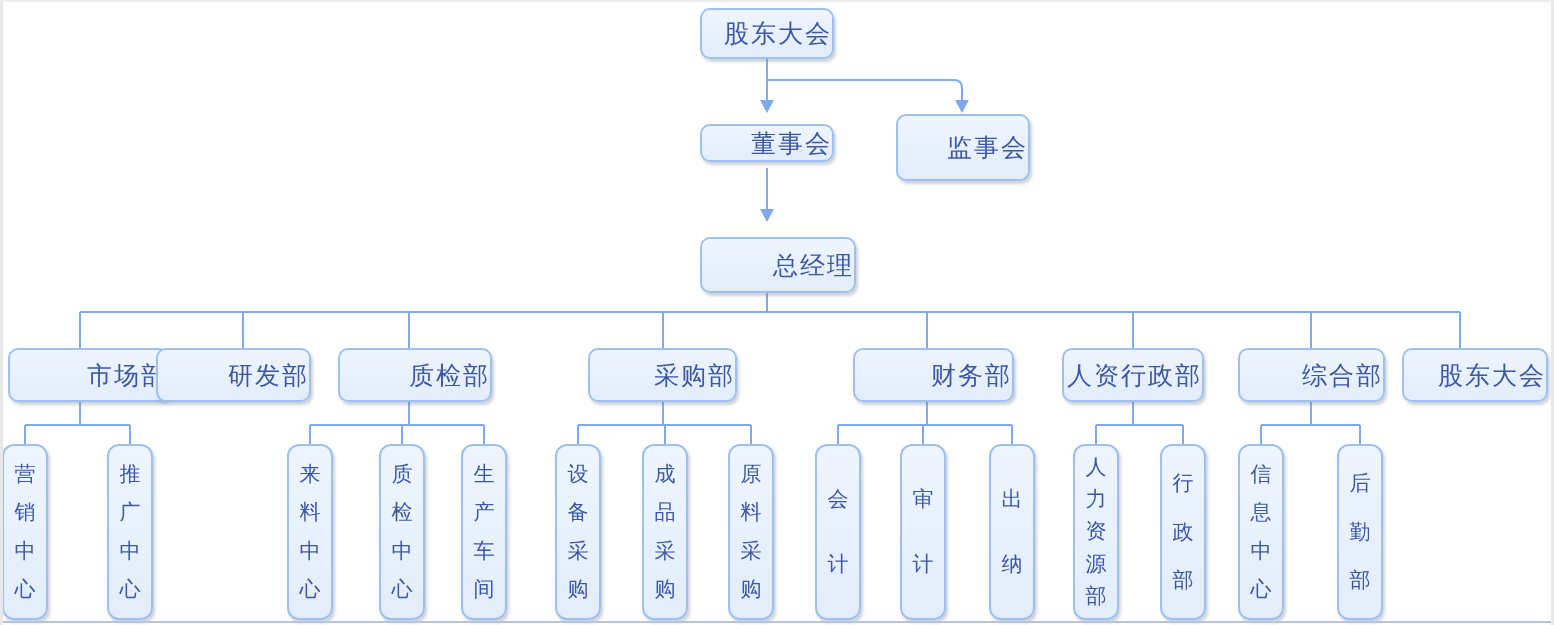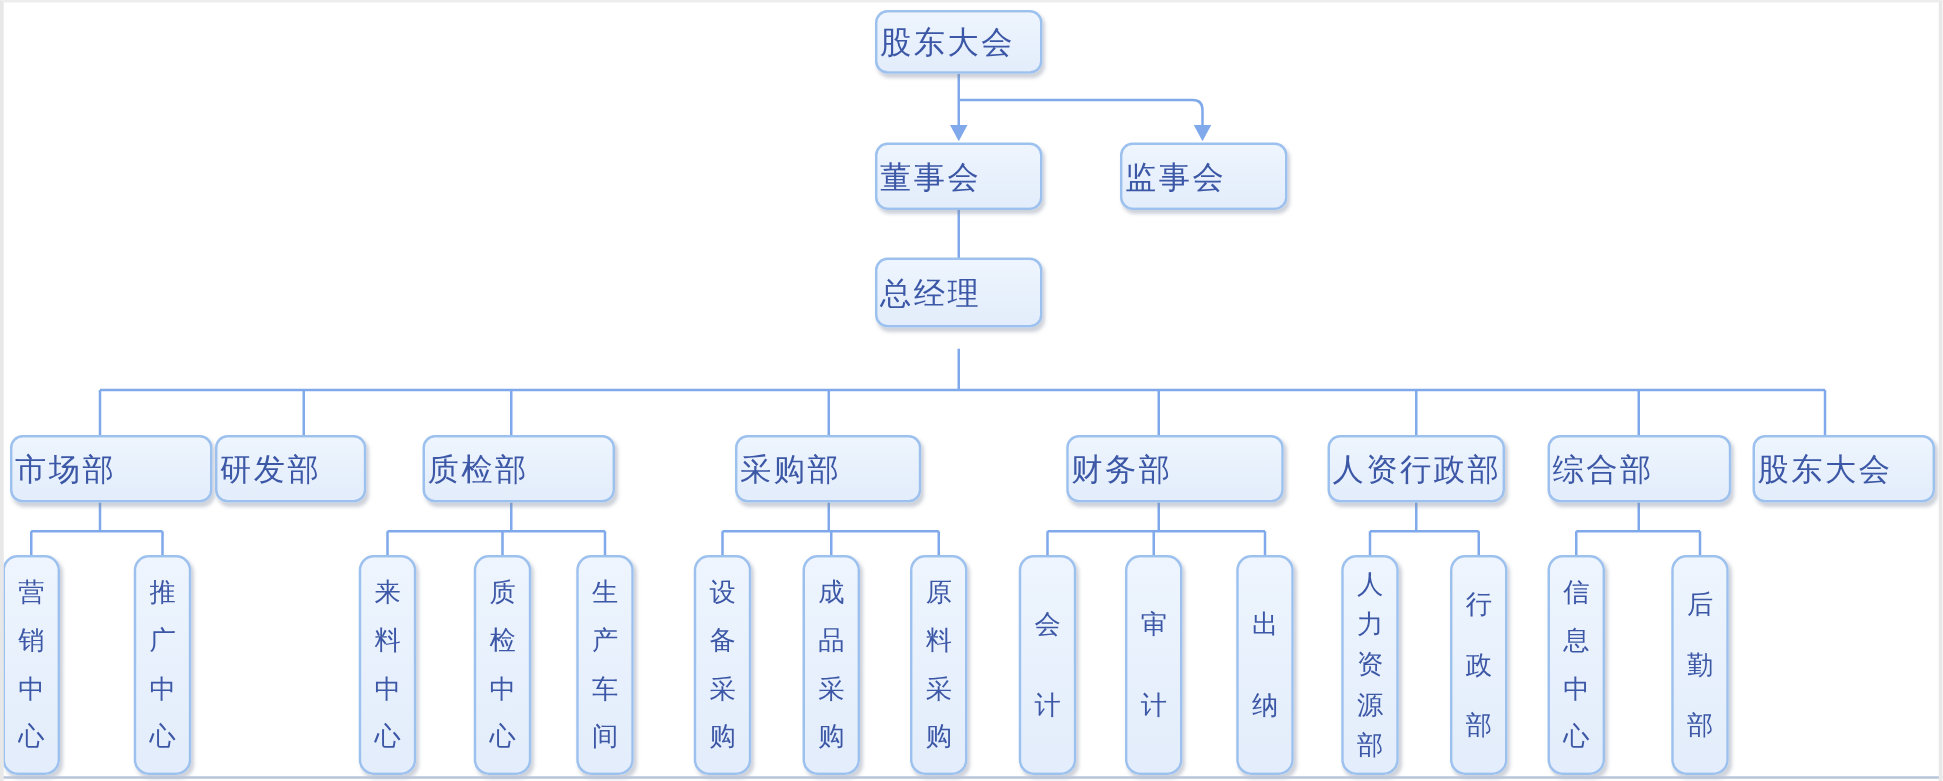--- a/index.html
+++ b/index.html
@@ -38,21 +38,21 @@
   }
   #wires polygon { fill: #7fa9ea; stroke: none; }
   .node {
     position: absolute;
     box-sizing: border-box;
     background: linear-gradient(180deg, #eef5fe 0%, #e7f0fc 55%, #e3edfb 100%);
     border: 2px solid #9dc1ee;
     color: #3c57a6;
     display: flex;
     align-items: center;
-    justify-content: flex-start;
+    justify-content: flex-end;
     box-shadow: 2px 3px 3px rgba(125, 136, 158, 0.38);
     z-index: 2;
     cursor: default;
   }
   .hbox {
     border-radius: 10px;
     font-size: 25px;
     letter-spacing: 2px;
     text-indent: 2px;
     white-space: nowrap;
@@ -92,44 +92,44 @@
     <path d="M1311,402 V425 M1261,425 H1360 M1261,425 V445 M1360,425 V445"></path>
     <polygon points="760,100 774,100 767,113"></polygon>
     <polygon points="955,100 969,100 962,113"></polygon>
     <polygon points="760,209 774,209 767,222"></polygon>
   </svg>
 
   <div class="node hbox" style="left:700px;top:8px;width:134px;height:51px">
       <span>股东大会</span>
     </div>
 
-  <div class="node hbox" style="left:700px;top:114px;width:134px;height:54px">
+  <div class="node hbox" style="left:700px;top:124px;width:134px;height:38px">
       <span>董事会</span>
     </div>
-  <div class="node hbox" style="left:896px;top:114px;width:134px;height:54px">
+  <div class="node hbox" style="left:896px;top:114px;width:134px;height:67px">
       <span>监事会</span>
     </div>
 
-  <div class="node hbox" style="left:700px;top:206px;width:134px;height:56px">
+  <div class="node hbox" style="left:700px;top:237px;width:156px;height:56px">
       <span>总经理</span>
     </div>
 
   <div class="node hbox" style="left:8px;top:348px;width:162px;height:54px">
       <span>市场部</span>
     </div>
-  <div class="node hbox" style="left:172px;top:348px;width:121px;height:54px">
+  <div class="node hbox" style="left:156px;top:348px;width:155px;height:54px">
       <span>研发部</span>
     </div>
   <div class="node hbox" style="left:338px;top:348px;width:154px;height:54px">
       <span>质检部</span>
     </div>
   <div class="node hbox" style="left:588px;top:348px;width:149px;height:54px">
       <span>采购部</span>
     </div>
-  <div class="node hbox" style="left:853px;top:348px;width:174px;height:54px">
+  <div class="node hbox" style="left:853px;top:348px;width:161px;height:54px">
       <span>财务部</span>
     </div>
   <div class="node hbox" style="left:1062px;top:348px;width:142px;height:54px">
       <span>人资行政部</span>
     </div>
   <div class="node hbox" style="left:1238px;top:348px;width:147px;height:54px">
       <span>综合部</span>
     </div>
   <div class="node hbox" style="left:1402px;top:348px;width:146px;height:54px">
       <span>股东大会</span>

